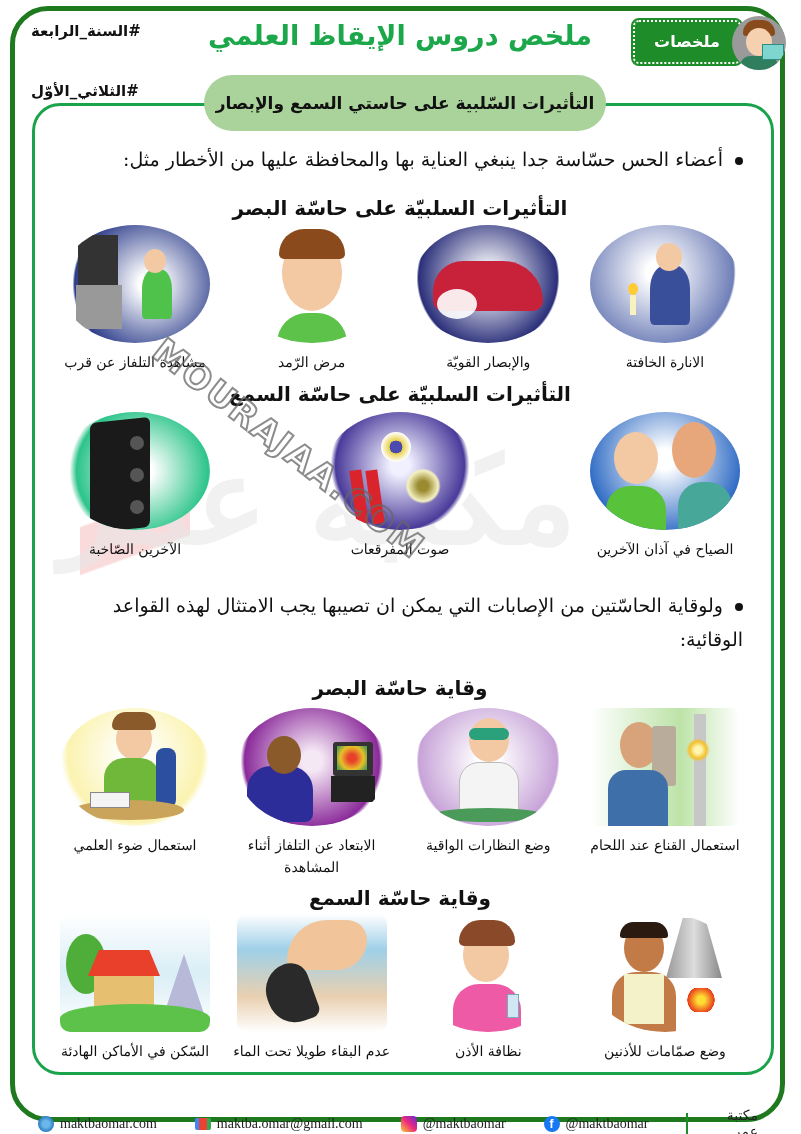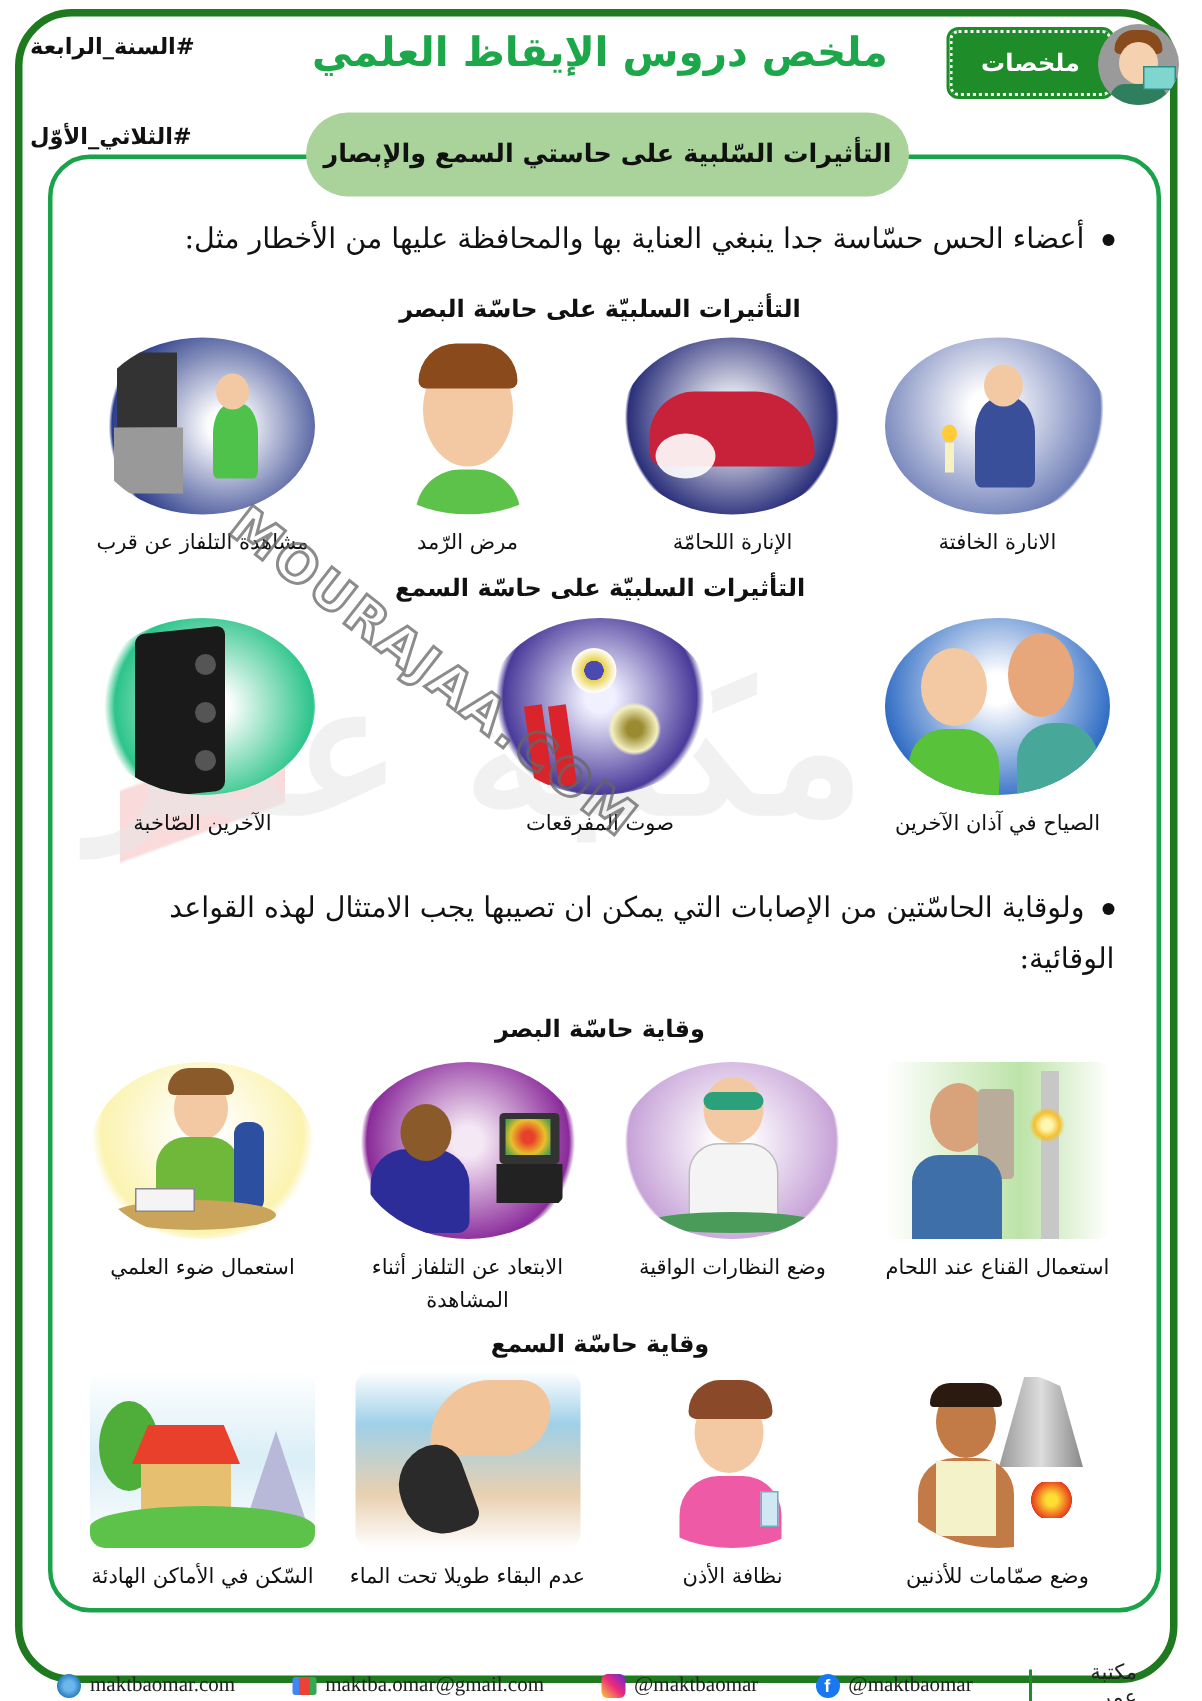--- a/index.html
+++ b/index.html
@@ -8,21 +8,21 @@
 
     .outer-frame {
       position: absolute; left: 10px; top: 6px; width: 775px; height: 1116px;
       border: 5px solid #1f7a1f; border-radius: 38px;
     }
     .inner-frame {
       position: absolute; left: 32px; top: 103px; width: 742px; height: 972px;
       border: 3px solid #1aa34a; border-radius: 28px;
     }
 
-    .hashtag { position: absolute; left: 20px; font-weight: bold; font-size: 15px; direction: rtl; text-align: left; width: 120px; }
+    .hashtag { position: absolute; left: 31px; font-weight: bold; font-size: 15px; direction: rtl; text-align: left; width: 120px; }
     .hashtag.h1 { top: 22px; }
     .hashtag.h2 { top: 54px; margin-top: 28px; }
 
     .main-title {
       position: absolute; left: 200px; top: 20px; width: 400px; text-align: center;
       font-size: 27px; font-weight: bold; color: #1ca84a; direction: rtl;
     }
 
     .badge-wrap { position: absolute; left: 630px; top: 12px; width: 160px; height: 60px; }
     .badge {
@@ -49,21 +49,21 @@
     .bullet {
       position: absolute; right: 58px; direction: rtl; text-align: right;
       font-family: "DejaVu Serif", serif; font-size: 19px; line-height: 34px;
     }
     .bullet .dot { display: inline-block; width: 8px; height: 8px; background: #111; border-radius: 50%; margin-left: 12px; vertical-align: middle; }
     .bullet1 { top: 142px; width: 690px; }
     .bullet2 { top: 588px; width: 690px; }
 
     .subhead {
       position: absolute; left: 100px; width: 600px; text-align: center; font-weight: bold;
-      font-size: 16px; direction: rtl;
+      font-size: 20px; direction: rtl;
     }
 
     .row { position: absolute; left: 50px; width: 700px; display: flex; flex-direction: row-reverse; justify-content: space-between; }
     .item { width: 170px; display: flex; flex-direction: column; align-items: center; }
     .pic {
       width: 150px; height: 118px; border-radius: 50%;
       position: relative; overflow: hidden;
     }
     .caption {
       margin-top: 8px; font-family: "DejaVu Serif", serif; font-size: 14px; line-height: 22px;
@@ -136,21 +136,21 @@
       <div style="position:absolute;left:40px;top:70px;width:6px;height:20px;background:#f8f2c0;"></div>
       <div style="position:absolute;left:38px;top:58px;width:10px;height:12px;background:#ffcc33;border-radius:50%;"></div>
     </div>
     <div class="caption">الانارة الخافتة</div>
   </div>
   <div class="item">
     <div class="pic" style="background: radial-gradient(circle at 50% 45%, #ffffff 8%, #2a2f7a 70%, #ffffff 72%);">
       <div style="position:absolute;left:20px;top:36px;width:110px;height:50px;background:#c8213a;border-radius:30px 40px 10px 10px;"></div>
       <div style="position:absolute;left:24px;top:64px;width:40px;height:30px;background:#ffffff;border-radius:50%;opacity:0.9;"></div>
     </div>
-    <div class="caption">الإنارة اللحامّة</div>
+    <div class="caption">والإبصار القويّة</div>
   </div>
   <div class="item">
     <div class="pic" style="background:#ffffff;">
       <div class="head" style="left:45px;top:10px;width:60px;height:76px;"></div>
       <div style="position:absolute;left:42px;top:4px;width:66px;height:30px;background:#8a4a1c;border-radius:30px 30px 6px 6px;"></div>
       <div style="position:absolute;left:40px;top:88px;width:70px;height:30px;background:#5cc24a;border-radius:30px 30px 0 0;"></div>
     </div>
     <div class="caption">مرض الرّمد</div>
   </div>
   <div class="item">

